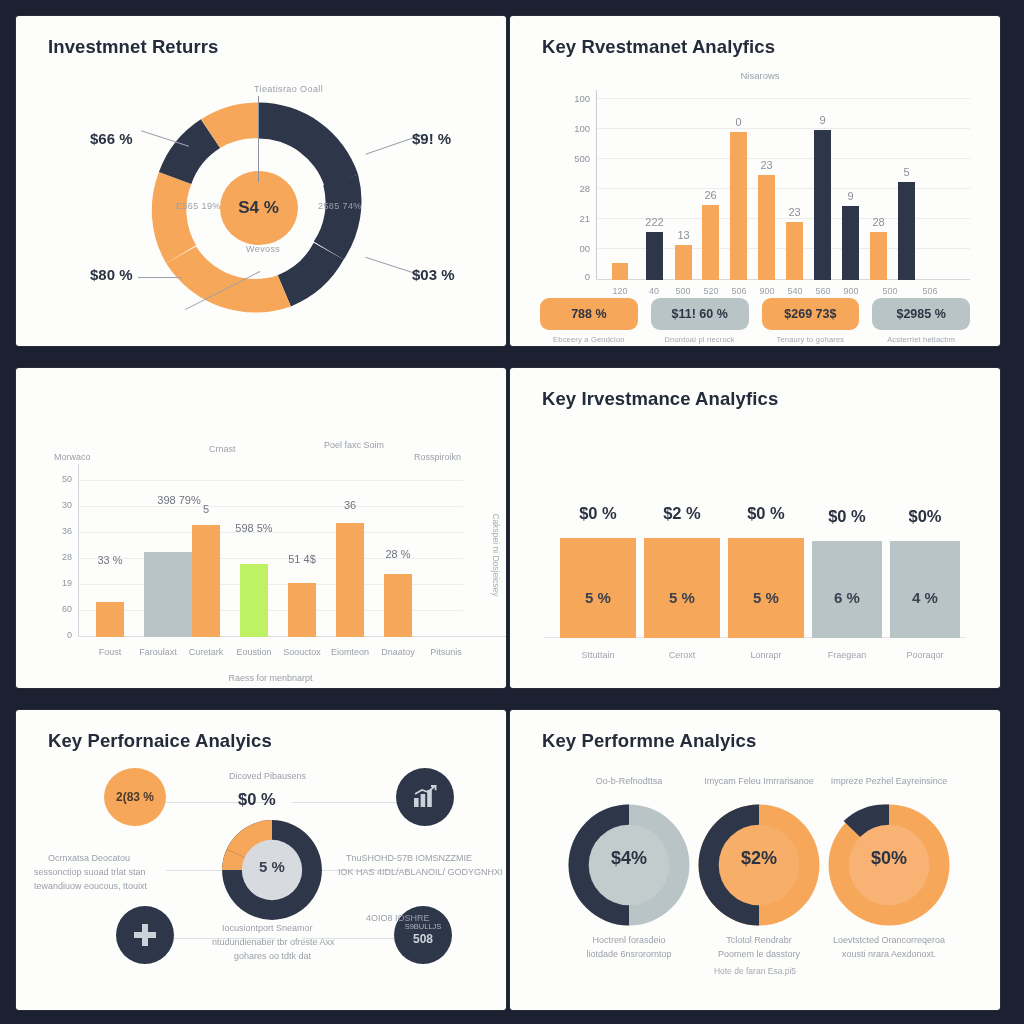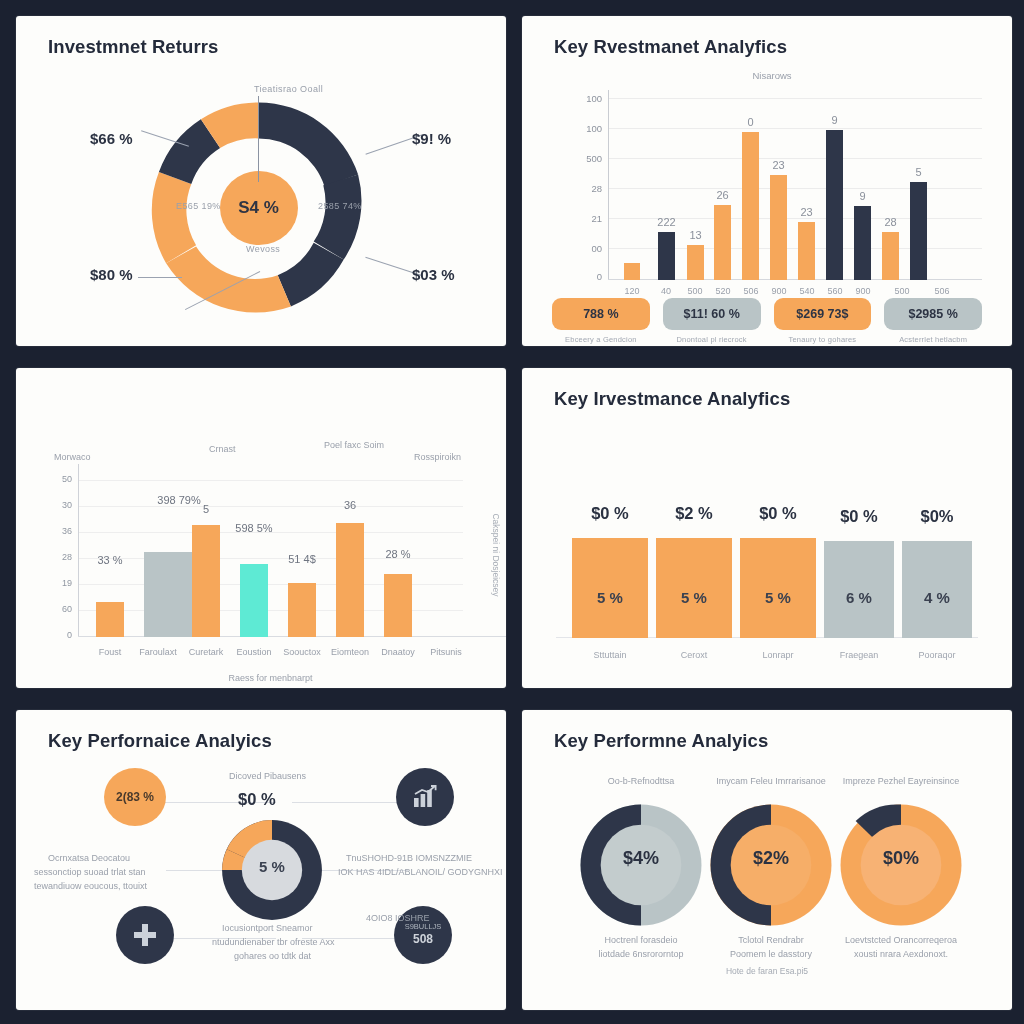--- a/index.html
+++ b/index.html
@@ -10,21 +10,21 @@
     overflow:hidden;
   }
   .board{
     position:relative;
     width:1024px;height:1024px;
     box-sizing:border-box;
     padding:16px;
     display:grid;
     grid-template-columns:490px 490px;
     grid-template-rows:330px 320px 300px;
-    gap:22px 16px;
+    gap:22px 4px;
   }
   .panel{
     background:#fdfdfb;
     border-radius:3px;
     position:relative;
     overflow:hidden;
     box-shadow:0 0 0 1px rgba(255,255,255,.05);
   }
   .panel-title{
     position:absolute;
@@ -302,21 +302,21 @@
 
       <div class="bar3" style="left:18px;width:28px;height:35px;background:#f6a75a;">
         <span class="tag3" style="top:-48px;">33 %</span>
       </div>
       <div class="bar3" style="left:66px;width:28px;height:85px;background:#b9c4c6;padding-left:42px;">
         <span class="tag3" style="top:-58px;">398 79%</span>
       </div>
       <div class="bar3" style="left:114px;width:28px;height:112px;background:#f6a75a;">
         <span class="tag3" style="top:-22px;">5</span>
       </div>
-      <div class="bar3" style="left:162px;width:28px;height:73px;background:#5eead4;">
+      <div class="bar3" style="left:162px;width:28px;height:73px;background:#bef264;">
         <span class="tag3" style="top:-42px;">598 5%</span>
       </div>
       <div class="bar3" style="left:210px;width:28px;height:54px;background:#f6a75a;">
         <span class="tag3" style="top:-30px;">51 4$</span>
       </div>
       <div class="bar3" style="left:258px;width:28px;height:114px;background:#f6a75a;">
         <span class="tag3" style="top:-24px;">36</span>
       </div>
       <div class="bar3" style="left:306px;width:28px;height:63px;background:#f6a75a;">
         <span class="tag3" style="top:-26px;">28 %</span>
@@ -416,21 +416,21 @@
         <path d="M50 50 L6.5 30 A48 48 0 0 0 2 50 Z" fill="#f6a75a"></path>
         <circle cx="50" cy="50" r="29" fill="#d7dade"></circle>
       </svg>
       <div style="position:absolute;left:0;right:0;top:40px;text-align:center;font-size:15px;font-weight:700;color:#3a4150;">5 %</div>
     </div>
 
     <div class="txt" style="left:32px;top:142px;">Ocrnxatsa Deocatou</div>
     <div class="txt" style="left:18px;top:156px;">sessonctiop suoad trlat stan</div>
     <div class="txt" style="left:18px;top:170px;">tewandiuow eoucous, ttouixt</div>
 
-    <div class="txt" style="left:330px;top:142px;">TnuSHOHD-91B IOMSNZZMIE</div>
+    <div class="txt" style="left:330px;top:142px;">TnuSHOHD-57B IOMSNZZMIE</div>
     <div class="txt" style="left:322px;top:156px;">IOK HAS 4IDL/ABLANOIL/ GODYGNHXI</div>
     <div class="txt" style="left:350px;top:180px;margin-top:22px;">4OIO8 IOSHRE</div>
 
     <div class="txt" style="left:206px;top:212px;">Iocusiontport Sneamor</div>
     <div class="txt" style="left:196px;top:226px;">ntudundienaber tbr ofreste Axx</div>
     <div class="txt" style="left:218px;top:240px;">gohares oo tdtk dat</div>
   </div>
 
   <div class="panel p6">
     <div class="panel-title">Key Performne Analyics</div>

